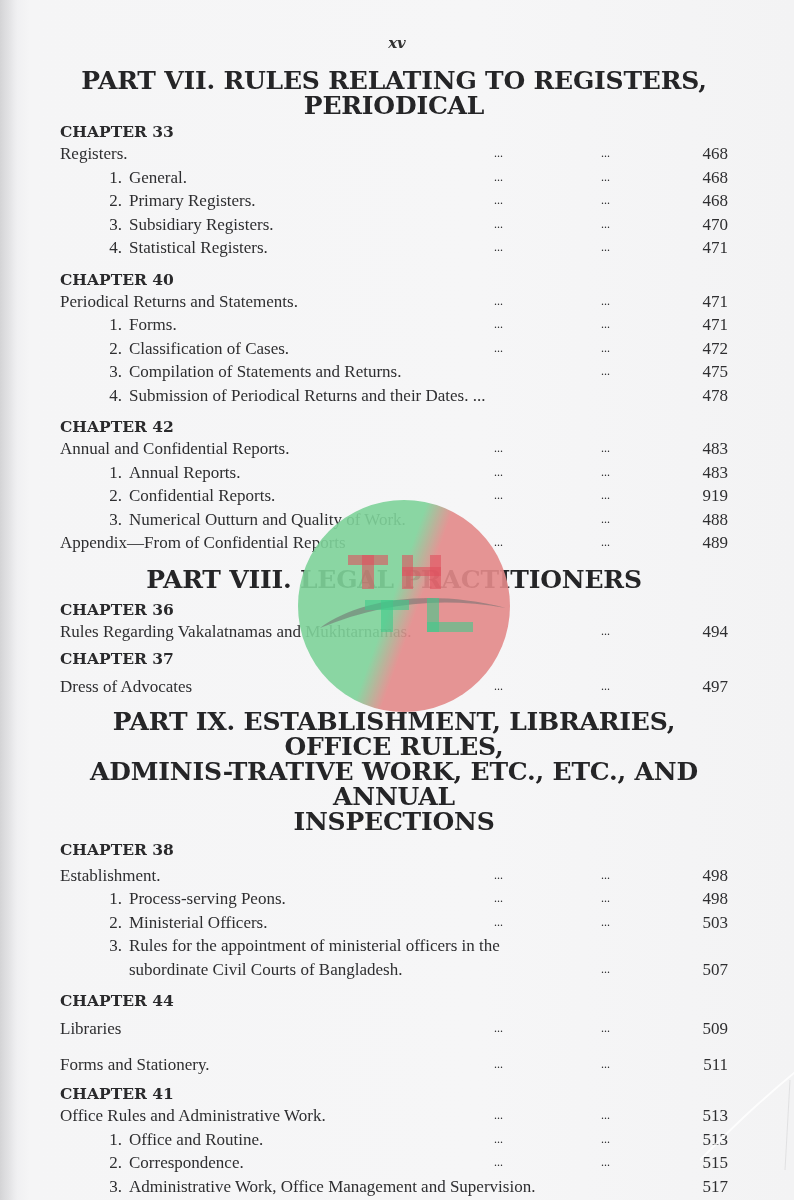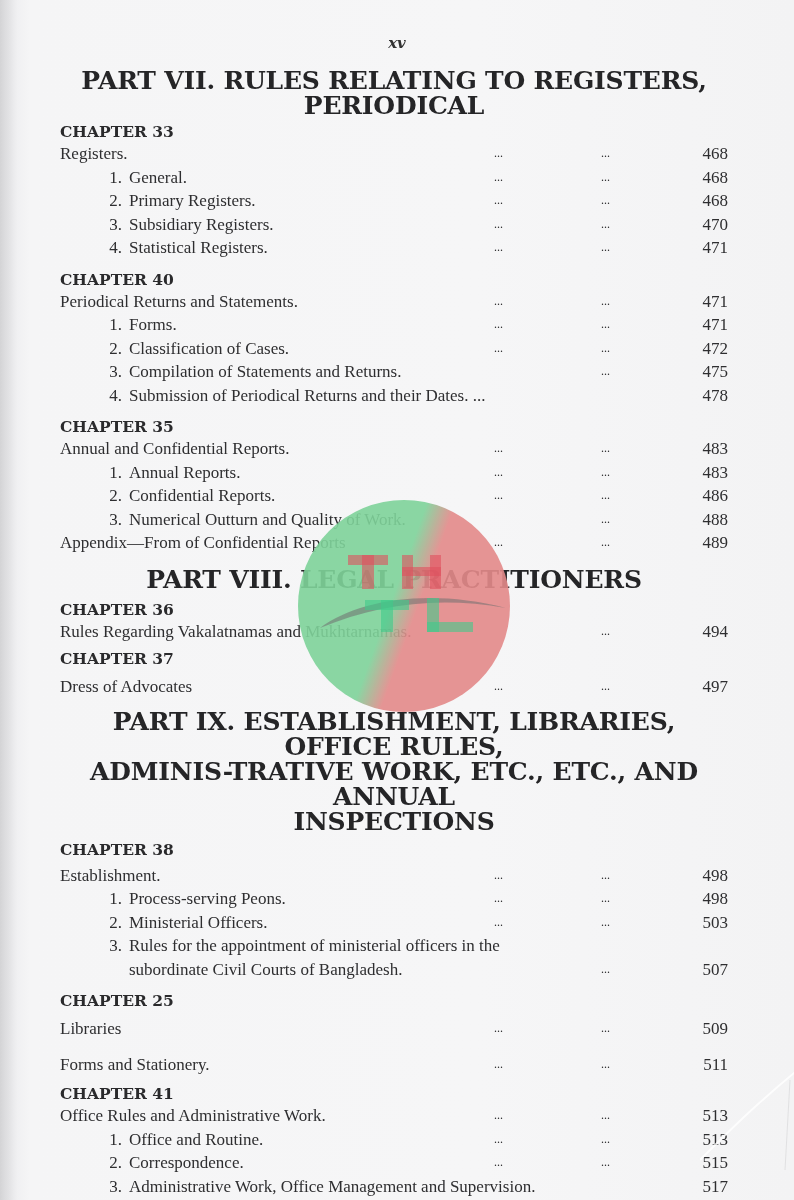--- a/index.html
+++ b/index.html
@@ -214,40 +214,40 @@
       <span class="dots2">...</span>
       <span class="page-no">475</span>
     </div>
     <div class="row sub">
       <span class="num">4.</span>
       <span class="label">Submission of Periodical Returns and their Dates. ...</span>
       <span class="page-no">478</span>
     </div>
     <div class="gap-m" style="height:10px;"></div>
 
-    <p class="chapter-title">CHAPTER 35</p>
+    <p class="chapter-title">CHAPTER 42</p>
     <div class="row">
       <span class="label">Annual and Confidential Reports.</span>
       <span class="dots1">...</span>
       <span class="dots2">...</span>
       <span class="page-no">483</span>
     </div>
     <div class="row sub">
       <span class="num">1.</span>
       <span class="label">Annual Reports.</span>
       <span class="dots1">...</span>
       <span class="dots2">...</span>
       <span class="page-no">483</span>
     </div>
     <div class="row sub">
       <span class="num">2.</span>
       <span class="label">Confidential Reports.</span>
       <span class="dots1">...</span>
       <span class="dots2">...</span>
-      <span class="page-no">486</span>
+      <span class="page-no">919</span>
     </div>
     <div class="row sub">
       <span class="num">3.</span>
       <span class="label">Numerical Outturn and Quality of Work.</span>
       <span class="dots2">...</span>
       <span class="page-no">488</span>
     </div>
     <div class="row">
       <span class="label">Appendix—From of Confidential Reports</span>
       <span class="dots1">...</span>
@@ -308,21 +308,21 @@
       <span class="num">3.</span>
       <span class="label">Rules for the appointment of ministerial officers in the</span>
     </div>
     <div class="row sub">
       <span class="label">subordinate Civil Courts of Bangladesh.</span>
       <span class="dots2">...</span>
       <span class="page-no">507</span>
     </div>
     <div class="gap-m" style="height:10px;"></div>
 
-    <p class="chapter-title">CHAPTER 25</p>
+    <p class="chapter-title">CHAPTER 44</p>
     <div class="gap-s" style="height:6px;"></div>
     <div class="row">
       <span class="label">Libraries</span>
       <span class="dots1">...</span>
       <span class="dots2">...</span>
       <span class="page-no">509</span>
     </div>
     <div class="gap-s" style="height:6px;"></div>
 
     <div class="gap-s" style="height:6px;"></div>

